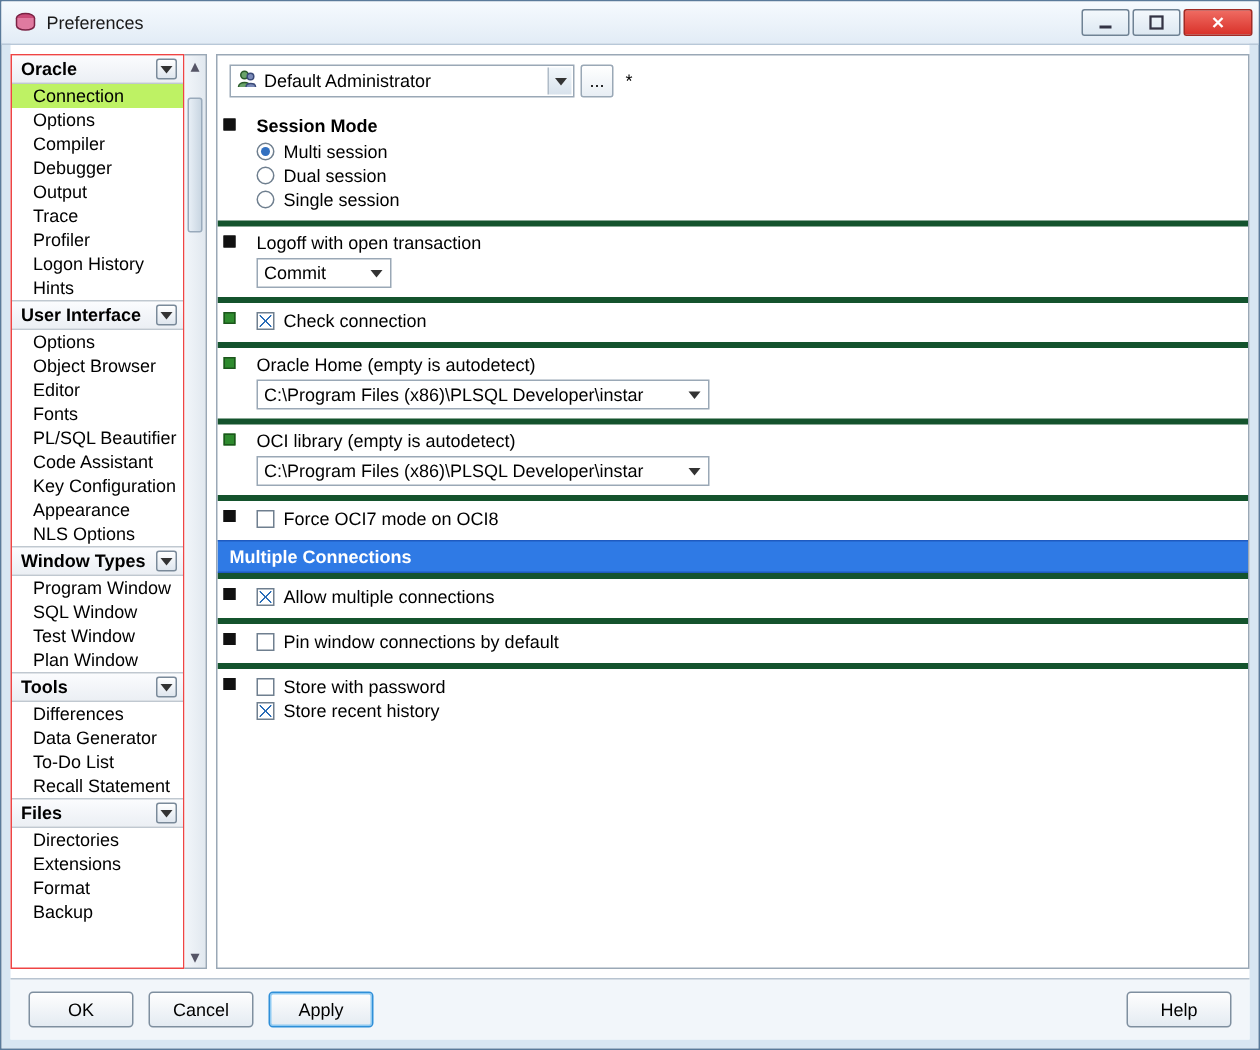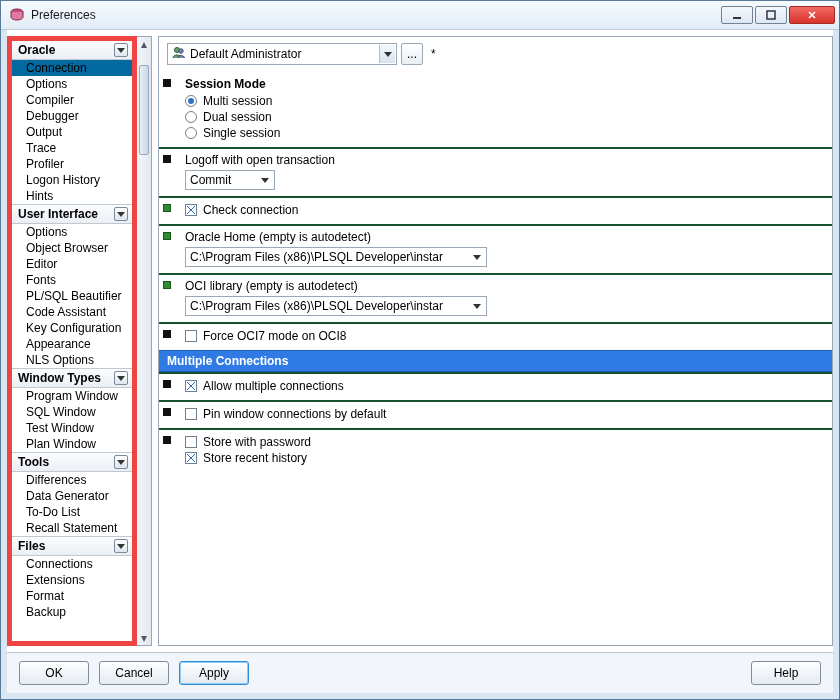--- a/index.html
+++ b/index.html
@@ -8,37 +8,37 @@
   .titlebar { height: 29px; background: linear-gradient(#f6fafe,#e2ecf6); display: flex; align-items: center; padding: 0 4px 0 8px; border-bottom: 1px solid #b8c8d8; }
   .title-icon { width:16px; height:16px; margin-right:6px; display:inline-flex; align-items:center; justify-content:center; }
   .title-icon svg { width:16px; height:16px; }
   .titlebar-title { flex:1; color:#1a1a1a; }
   .win-btns { display:flex; gap:2px; }
   .win-btn { width:32px; height:18px; border:1px solid #6f8294; background:linear-gradient(#f3f8fc,#dde8f2); border-radius:2px; display:flex; align-items:center; justify-content:center; }
   .win-btn.close { background:linear-gradient(#ef6b62,#d9322a); border-color:#a12a24; color:#fff; width:46px; }
   .win-btn svg { width:10px; height:10px; }
   .content { flex:1; display:flex; margin:6px; gap:6px; min-height:0; }
   .sidebar-wrap { display:flex; min-height:0; }
-  .sidebar { width:130px; border:5px solid #ef4444; background:#fff; overflow-y:auto; }
+  .sidebar { width:116px; border:1px solid #ef4444; background:#fff; overflow-y:auto; }
   .sb-scroll { width:15px; border:1px solid #9aa8b6; border-left:none; background:linear-gradient(90deg,#f2f6fa,#e1e8ef); position:relative; }
   .sb-thumb { position:absolute; left:2px; right:2px; top:28px; height:90px; background:linear-gradient(90deg,#e8eff6,#c9d6e2); border:1px solid #99aabb; border-radius:2px; }
   .sb-arrow { position:absolute; left:0; right:0; height:14px; display:flex; align-items:center; justify-content:center; color:#556; }
   .sb-arrow.top{top:0;} .sb-arrow.bot{bottom:0;}
   .section-head { background:linear-gradient(#fbfcfe,#ebeff4); border-bottom:1px solid #c0c8d0; border-top:1px solid #c0c8d0; padding:2px 4px 2px 6px; font-weight:bold; display:flex; align-items:center; justify-content:space-between; }
   .section-head:first-child{border-top:none;}
   .section-btn { width:14px; height:14px; border:1px solid #7a8a9a; background:linear-gradient(#fff,#dfe6ee); display:flex; align-items:center; justify-content:center; border-radius:2px; }
   .sb-item { padding:1px 0 1px 14px; cursor:default; white-space:nowrap; }
-  .sb-item.selected { background:#0369a1; }
+  .sb-item.selected { background:#bef264; }
   .main { flex:1; border:1px solid #9aa8b6; background:#fff; display:flex; flex-direction:column; min-height:0; }
   .toolbar { display:flex; align-items:center; gap:4px; padding:6px 8px; }
   .profile-select { width:230px; height:22px; border:1px solid #9aa8b6; background:#fff; display:flex; align-items:center; padding:0 4px; gap:4px; position:relative; }
   .profile-select .dd { position:absolute; right:1px; top:1px; bottom:1px; width:16px; background:linear-gradient(#f2f7fb,#d8e2ec); border-left:1px solid #b0bcc8; display:flex; align-items:center; justify-content:center; }
   .small-btn { width:22px; height:22px; border:1px solid #9aa8b6; background:linear-gradient(#fff,#e8eef4); display:flex; align-items:center; justify-content:center; border-radius:2px;}
   .settings-body { flex:1; overflow-y:auto; padding:2px 0 0 0; }
-  .setting-row { border-top:2px solid #14532d; padding:4px 8px 6px 8px; position:relative; }
+  .setting-row { border-top:4px solid #14532d; padding:4px 8px 6px 8px; position:relative; }
   .setting-row:first-child{border-top:none;}
   .marker { position:absolute; left:4px; top:6px; width:8px; height:8px; background:#2e8b2e; border:1px solid #1c561c; }
   .marker.black { background:#111; border-color:#111; }
   .setting-content { margin-left:18px; }
   .setting-title { font-weight:bold; margin-bottom:2px; }
   .radio-row, .check-row { display:flex; align-items:center; gap:6px; padding:1px 0; }
   .radio { width:12px; height:12px; border:1px solid #6f7f8f; border-radius:50%; display:inline-flex; align-items:center; justify-content:center; background:#fff; }
   .radio.checked::after{content:""; width:6px; height:6px; border-radius:50%; background:#3270c0;}
   .chk { width:12px; height:12px; border:1px solid #6f7f8f; background:#fff; display:inline-flex; align-items:center; justify-content:center; }
   .chk.checked::after{content:""; width:8px; height:8px; background:
@@ -129,21 +129,21 @@
             <span class="section-btn arrow-down"></span>
           </div>
           <div class="sb-item">Differences</div>
           <div class="sb-item">Data Generator</div>
           <div class="sb-item">To-Do List</div>
           <div class="sb-item">Recall Statement</div>
           <div class="section-head">
             <span>Files</span>
             <span class="section-btn arrow-down"></span>
           </div>
-          <div class="sb-item">Connections</div>
+          <div class="sb-item">Directories</div>
           <div class="sb-item">Extensions</div>
           <div class="sb-item">Format</div>
           <div class="sb-item">Backup</div>
         </div>
       <div class="sb-scroll">
         <div class="sb-arrow top">▴</div>
         <div class="sb-thumb"></div>
         <div class="sb-arrow bot">▾</div>
       </div>
     </div>

